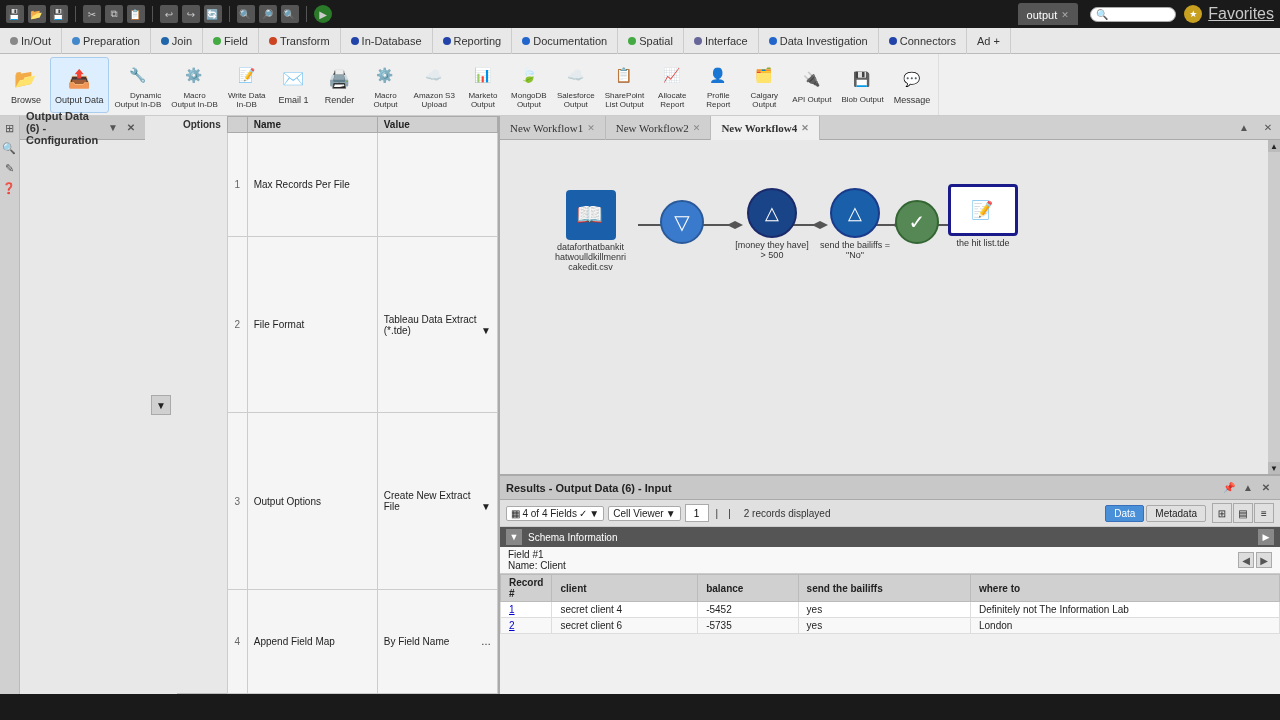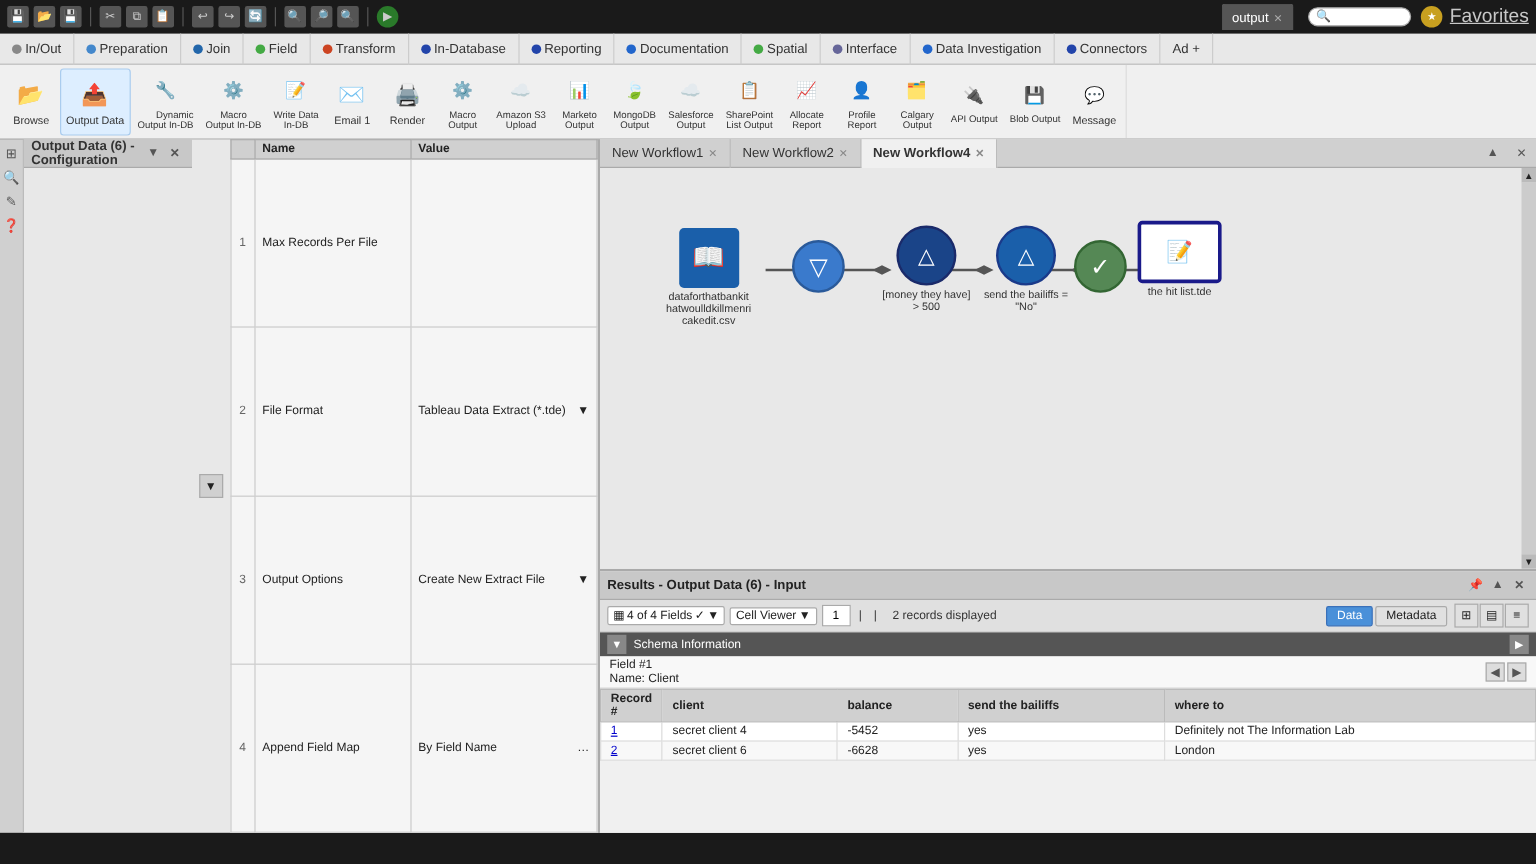--- a/index.html
+++ b/index.html
@@ -44,27 +44,27 @@
     .file-path-input { flex: 1; height: 20px; border: 1px solid #aaa; background: #fff; font-size: 10px; padding: 0 4px; }
     .file-path-btn { width: 20px; height: 20px; background: #d0d0d0; border: 1px solid #aaa; display: flex; align-items: center; justify-content: center; cursor: pointer; font-size: 10px; }
 
     .options-label { padding: 3px 6px; font-size: 10px; font-weight: bold; color: #333; border-bottom: 1px solid #bbb; }
     .options-table { width: 100%; border-collapse: collapse; font-size: 10px; }
     .options-table th { background: #d0d0d0; padding: 2px 6px; text-align: left; border: 1px solid #aaa; font-weight: bold; }
     .options-table td { padding: 2px 6px; border: 1px solid #ccc; background: #f5f5f5; }
     .options-table td:first-child { width: 20px; text-align: center; color: #666; }
     .options-table td.name { width: 130px; }
     .options-table td.value { }
-    .value-with-btn { display: flex; align-items: flex-start; gap: 2px; }
+    .value-with-btn { display: flex; align-items: flex-end; gap: 2px; }
 
     
     .right-area { flex: 1; display: flex; flex-direction: column; background: #f0f0f0; }
 
     
-    .workflow-tabs { display: flex; align-items: center; background: #d0d0d0; border-bottom: 1px solid #aaa; height: 24px; }
+    .workflow-tabs { display: flex; align-items: center; background: #d0d0d0; border-bottom: 1px solid #aaa; height: 24px; font-family: Liberation Serif, serif; }
     .workflow-tab { display: flex; align-items: center; height: 24px; padding: 0 10px; font-size: 11px; color: #333; cursor: pointer; border-right: 1px solid #bbb; gap: 4px; }
     .workflow-tab.active { background: #f0f0f0; font-weight: bold; }
 
     
     .canvas { flex: 1; background: #e8e8e8; position: relative; overflow: hidden; }
 
     
     .node { position: absolute; display: flex; flex-direction: column; align-items: center; cursor: pointer; }
     .node-label { font-size: 9px; color: #333; text-align: center; max-width: 80px; margin-top: 2px; word-break: break-word; }
 
@@ -295,20 +295,21 @@
       <div class="panel-header-btns">
         <div class="panel-btn">▼</div>
         <div class="panel-btn">✕</div>
       </div>
     </div>
 
     <div class="file-path-row">
       <div class="file-path-btn">▼</div>
     </div>
 
+    <div class="options-label">Options</div>
     <table class="options-table">
       <thead>
         <tr>
           <th></th>
           <th>Name</th>
           <th>Value</th>
         </tr>
       </thead>
       <tbody>
         <tr>
@@ -494,21 +495,21 @@
             <tr>
               <td>1</td>
               <td>secret client 4</td>
               <td>-5452</td>
               <td>yes</td>
               <td>Definitely not The Information Lab</td>
             </tr>
             <tr>
               <td>2</td>
               <td>secret client 6</td>
-              <td>-6628</td>
+              <td>-5735</td>
               <td>yes</td>
               <td>London</td>
             </tr>
           </tbody>
         </table>
       </div>
     </div>
   </div>
 </div>
 

